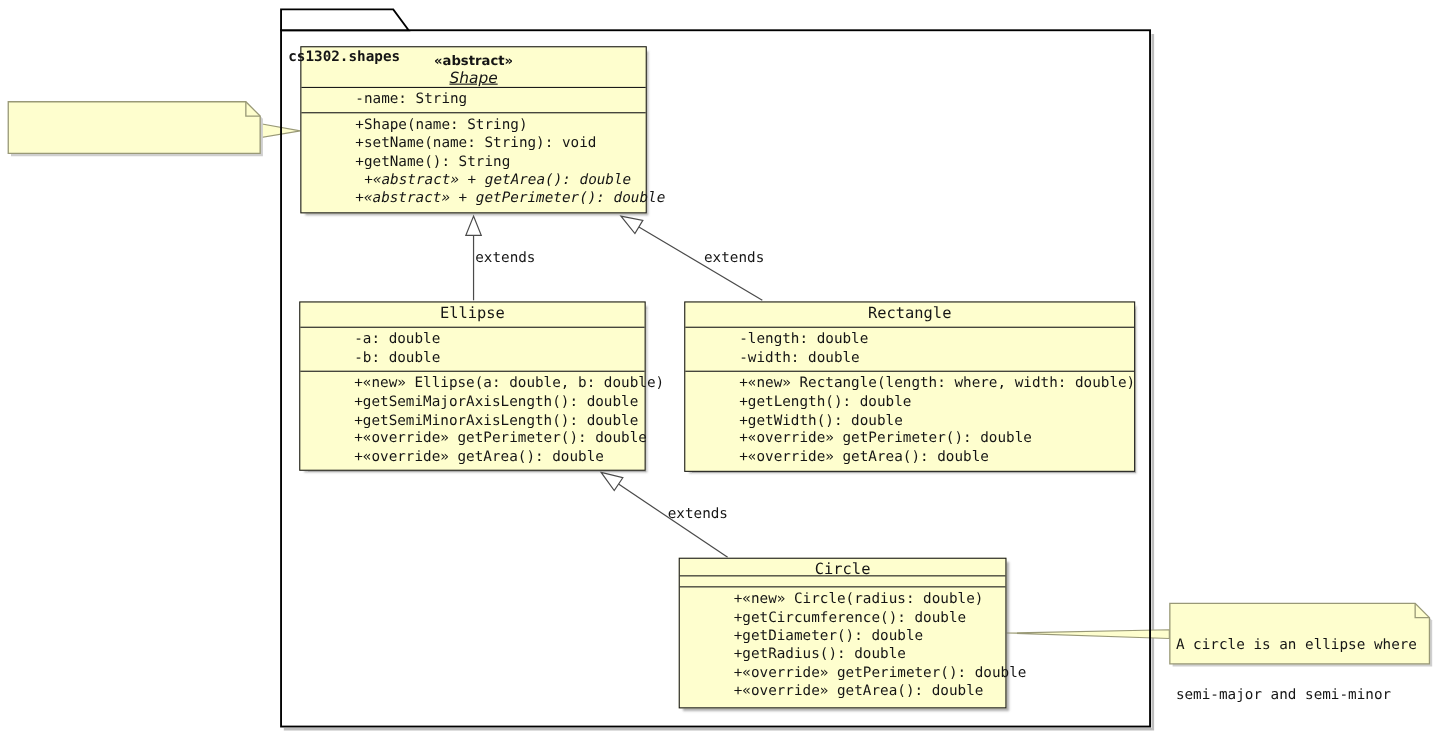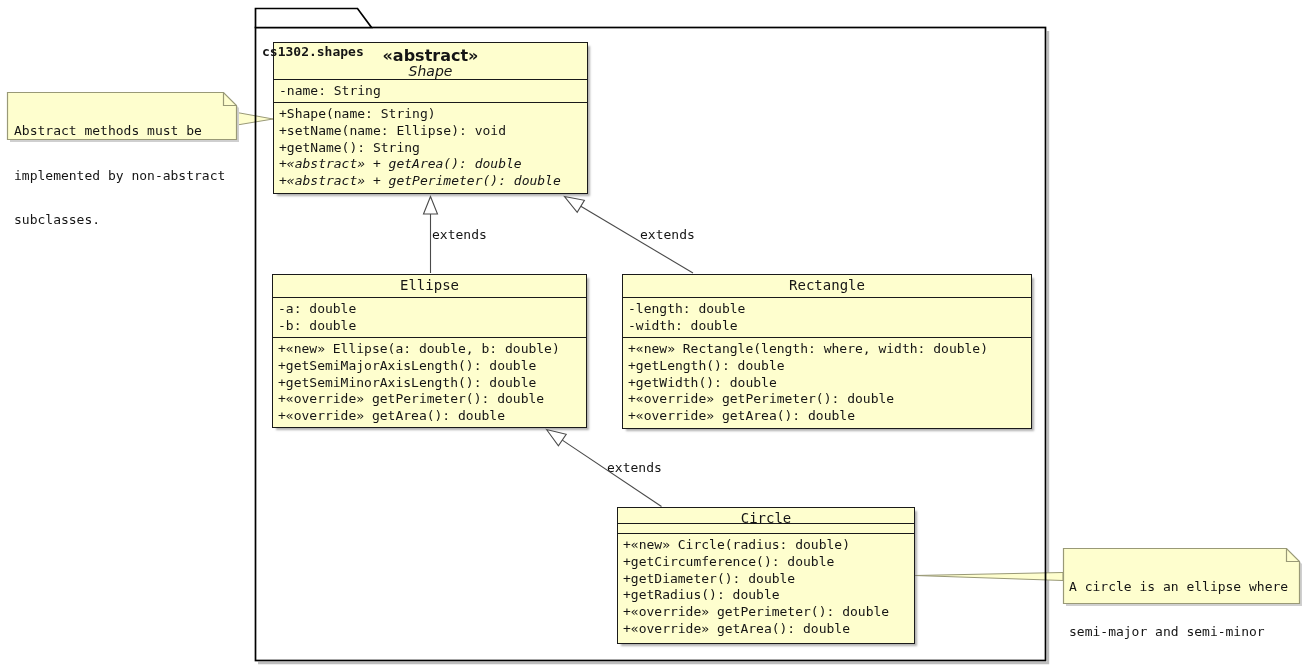--- a/index.html
+++ b/index.html
@@ -10,29 +10,29 @@
   #shape-layer { position:absolute; left:0; top:0; width:1308px; height:667px; }
 
   
   .uml-class {
     position:absolute; z-index:2; box-sizing:border-box;
     background:#FEFECE; border:1.4px solid #1a1a1a;
     box-shadow:3px 3px 2px -1px rgba(110,110,110,.55);
     font-size:13px;
   }
   .uml-class .title { text-align:center; border-bottom:1px solid #1a1a1a; box-sizing:border-box; }
-  .uml-class .sec   { box-sizing:border-box; padding-top:3px; }
+  .uml-class .sec   { box-sizing:border-box; padding-top:3px;padding-left:44px; }
   .uml-class .attrs { border-bottom:1px solid #1a1a1a; }
   .ln { line-height:16.8px; padding:0 5px; white-space:pre; }
-  .italic { font-style:italic; }
+  .italic { font-style:italic;text-align:center; }
 
   #class-shape   { left:273px; top:42px;  width:315px; height:152px; }
   #class-shape .title { height:37px; }
-  #class-shape .stereo { font-family:"DejaVu Sans", sans-serif; font-weight:bold; font-size:16px; line-height:15px; padding-top:5px; }
-  #class-shape .cname  { font-family:"DejaVu Sans", sans-serif; font-style:italic; font-size:14px; line-height:16px; }
+  #class-shape .stereo { font-family:"DejaVu Sans", sans-serif; font-weight:bold; font-size:12px; line-height:15px; padding-top:5px; }
+  #class-shape .cname  { font-family:"DejaVu Sans", sans-serif; font-style:italic; font-size:14px; line-height:16px;text-decoration:underline; }
   #class-shape .attrs  { height:23px; }
 
   .simple-title { font-size:14px; line-height:21px; }
   #class-ellipse { left:272px; top:274px; width:315px; height:154px; }
   #class-ellipse .title { height:23px; }
   #class-ellipse .attrs { height:40px; }
 
   #class-rect    { left:622px; top:274px; width:410px; height:155px; }
   #class-rect .title { height:23px; }
   #class-rect .attrs { height:40px; }
@@ -96,21 +96,21 @@
   <div class="uml-class" id="class-shape">
     <div class="title">
       <div class="stereo">«abstract»</div>
       <div class="cname">Shape</div>
     </div>
     <div class="sec attrs">
       <div class="ln">-name: String</div>
     </div>
     <div class="sec methods">
       <div class="ln">+Shape(name: String)</div>
-      <div class="ln">+setName(name: Ellipse): void</div>
+      <div class="ln">+setName(name: String): void</div>
       <div class="ln">+getName(): String</div>
       <div class="ln italic">+«abstract» + getArea(): double</div>
       <div class="ln italic">+«abstract» + getPerimeter(): double</div>
     </div>
   </div>
 
   <div class="uml-class" id="class-ellipse">
     <div class="title simple-title">Ellipse</div>
     <div class="sec attrs">
       <div class="ln">-a: double</div>
@@ -150,24 +150,19 @@
       <div class="ln">+getRadius(): double</div>
       <div class="ln">+«override» getPerimeter(): double</div>
       <div class="ln">+«override» getArea(): double</div>
     </div>
   </div>
 
   <div class="edge-label" id="edge-label-0">extends</div>
   <div class="edge-label" id="edge-label-1">extends</div>
   <div class="edge-label" id="edge-label-2">extends</div>
 
-  <div class="note-text" id="note-text-0">
-    <div>Abstract methods must be</div>
-    <div>implemented by non-abstract</div>
-    <div>subclasses.</div>
-  </div>
   <div class="note-text" id="note-text-1">
     <div>A circle is an ellipse where</div>
     <div>semi-major and semi-minor</div>
     
   </div>
 
 </div>
 
 </body></html>

